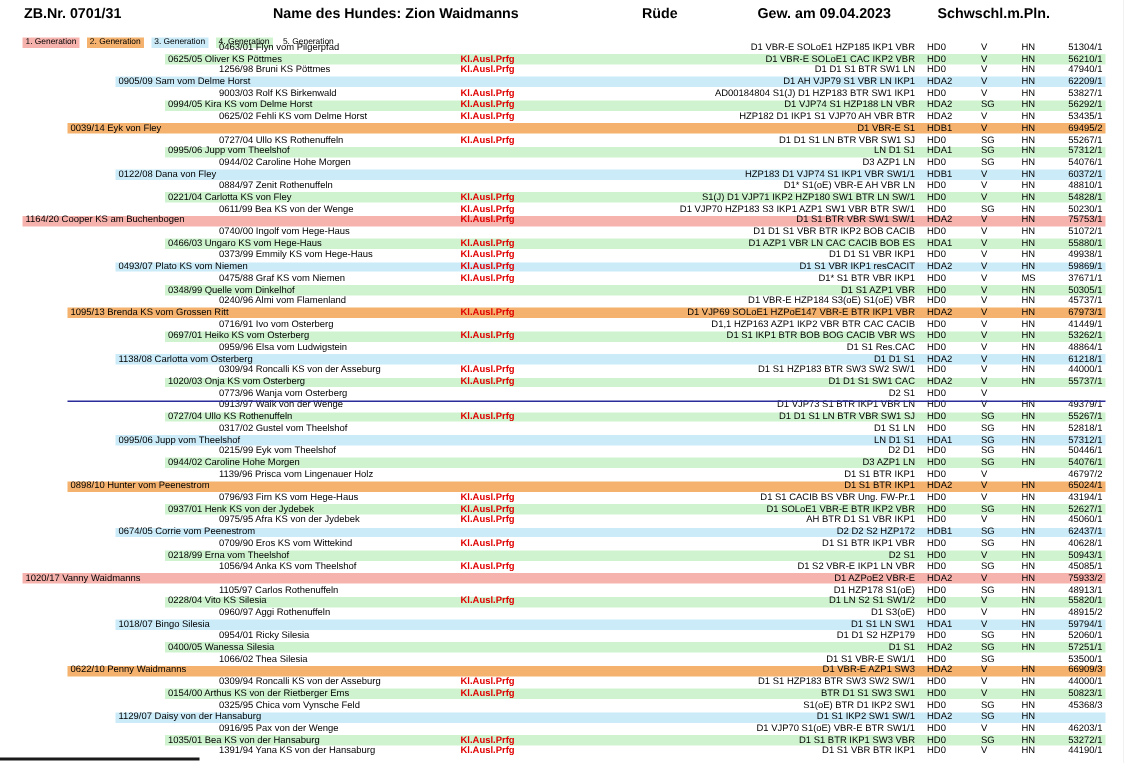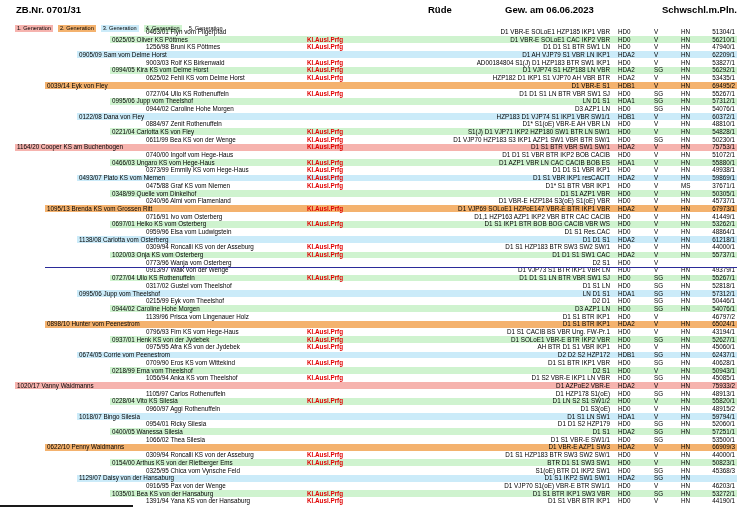--- a/index.html
+++ b/index.html
@@ -19,23 +19,24 @@
   .zb{left:681px;}
   .num{left:695px;width:40px;text-align:right;}
   .divider{position:absolute;left:45px;right:12px;height:1.4px;background:#2b2b99;}
   .bottom-line{position:absolute;left:0;top:505px;width:133px;height:1.6px;background:#1a1a1a;}
 </style>
 </head>
 <body>
 
 <div class="page">
   <span class="hdr" style="left:16px">ZB.Nr. 0701/31</span>
+  <span class="hdr" style="left:182px">Name des Hundes: Zion Waidmanns</span>
   <span class="hdr" style="left:428px">Rüde</span>
-  <span class="hdr" style="left:505px">Gew. am 06.06.2023</span>
-  <span class="hdr" style="left:662px">Schwschl.m.Pln.</span>
+  <span class="hdr" style="left:505px">Gew. am 09.04.2023</span>
+  <span class="hdr" style="left:625px">Schwschl.m.Pln.</span>
 
   <div class="legend"><span class="chip" style="background: rgb(246, 179, 174);">1. Generation</span><span class="chip" style="background: rgb(244, 178, 110);">2. Generation</span><span class="chip" style="background: rgb(203, 235, 249);">3. Generation</span><span class="chip" style="background: rgb(207, 243, 207);">4. Generation</span><span class="chip">5. Generation</span></div>
 
   <div>
       <div class="row" style="top: 28px;">
         <span class="cell name" style="left: 146px;">0463/01 Flyn vom Pilgerpfad</span>
         <span class="cell titles">D1 VBR-E SOLoE1 HZP185 IKP1 VBR</span>
         <span class="cell hd">HD0</span>
         <span class="cell form">V</span>
         <span class="cell zb">HN</span>

